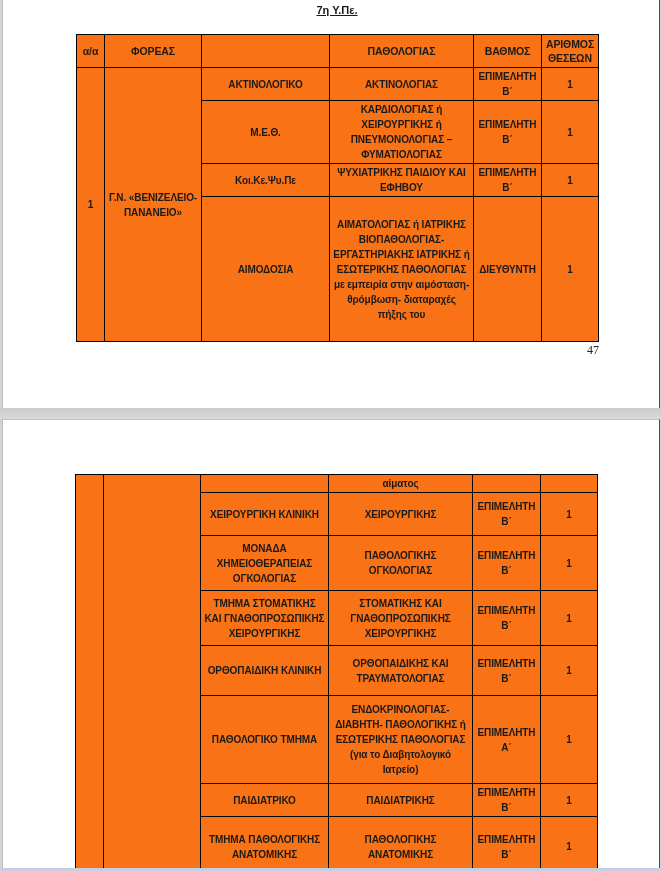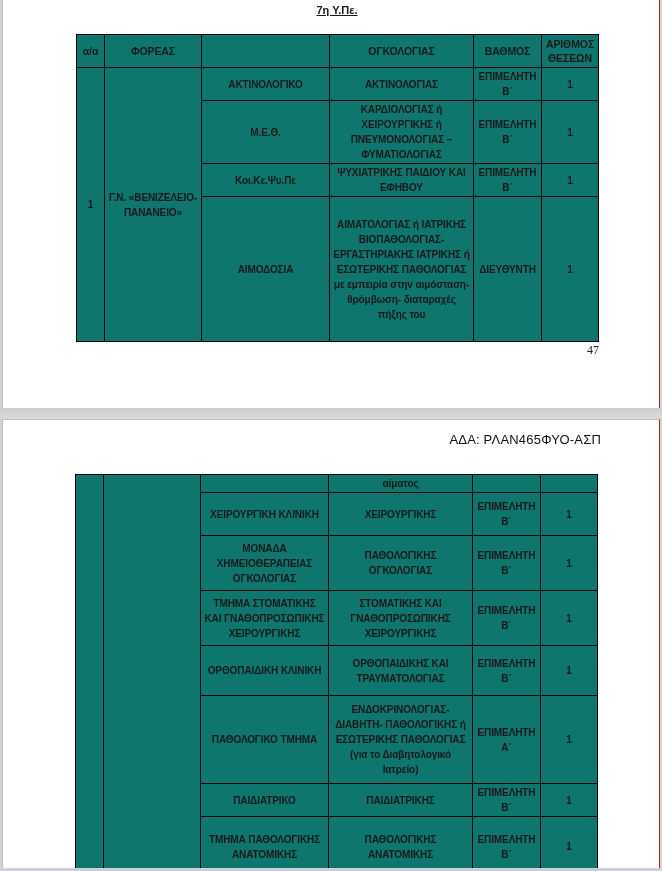--- a/index.html
+++ b/index.html
@@ -30,21 +30,21 @@
   .ada-line{
     position:absolute;top:12px;left:0;width:598px;text-align:right;
     font-size:13px;color:#111111;letter-spacing:0.2px;
   }
   .page-number{
     position:absolute;top:343px;left:0;width:596px;text-align:right;
     font-size:12px;color:#222222;font-family:"Liberation Serif",serif;
   }
   table.doc-table{
     position:absolute;border-collapse:collapse;table-layout:fixed;
-    width:522px;background:#0f766e;
+    width:522px;background:#f97316;
   }
   #table1{left:73px;top:34px;}
   #table2{left:72px;top:54px;}
   .doc-table td,.doc-table th{
     border:1px solid #000000;vertical-align:middle;text-align:center;
     font-weight:bold;color:#1a1a1a;padding:1px 3px;
     font-size:10px;line-height:15px;letter-spacing:-0.1px;
     overflow:hidden;word-wrap:break-word;
   }
   .doc-table th{font-size:10.5px;line-height:14px;}
@@ -72,21 +72,21 @@
         <col class="c-dept">
       <col class="c-spec">
         <col class="c-grade">
         <col class="c-pos">
     </colgroup>
     <tbody>
         <tr class="rh33">
       <th>α/α</th>
       <th>ΦΟΡΕΑΣ</th>
       <th></th>
-      <th>ΟΓΚΟΛΟΓΙΑΣ</th>
+      <th>ΠΑΘΟΛΟΓΙΑΣ</th>
       <th>ΒΑΘΜΟΣ</th>
       <th>ΑΡΙΘΜΟΣ ΘΕΣΕΩΝ</th>
     </tr>
     <tr class="rh28">
       <td rowspan="4">1</td>
       <td rowspan="4">Γ.Ν. «ΒΕΝΙΖΕΛΕΙΟ-ΠΑΝΑΝΕΙΟ»</td>
       <td>ΑΚΤΙΝΟΛΟΓΙΚΟ</td>
       <td>ΑΚΤΙΝΟΛΟΓΙΑΣ</td>
       <td>ΕΠΙΜΕΛΗΤΗ Β΄</td>
       <td>1</td>
@@ -111,21 +111,20 @@
     </tr>
   </tbody>
     </table>
 
   <div class="page-number">47</div>
 </div>
 
 <div class="page-separator"></div>
 
 <div class="page" id="page2">
-  <div class="ada-line">ΑΔΑ: ΡΛΑΝ465ΦΥΟ-ΑΣΠ</div>
 
   <table class="doc-table" id="table2">
     <colgroup>
       <col class="c-index">
         <col class="c-entity">
         <col class="c-dept">
       <col class="c-spec">
         <col class="c-grade">
         <col class="c-pos">
     </colgroup>

